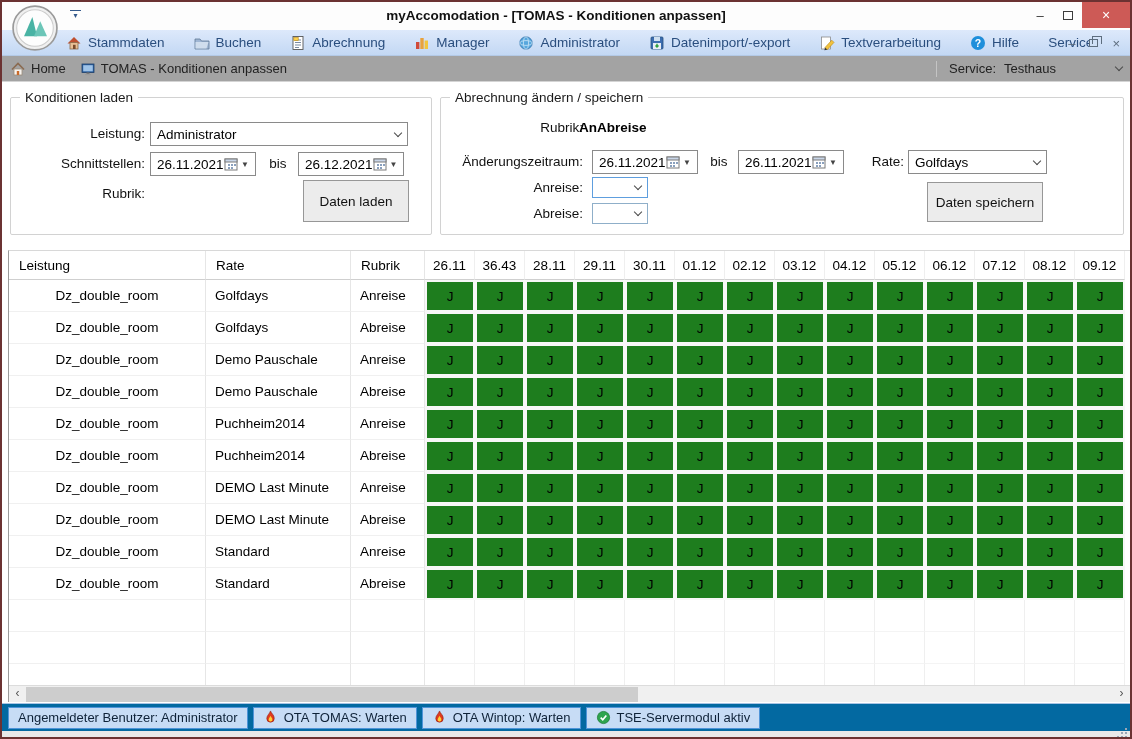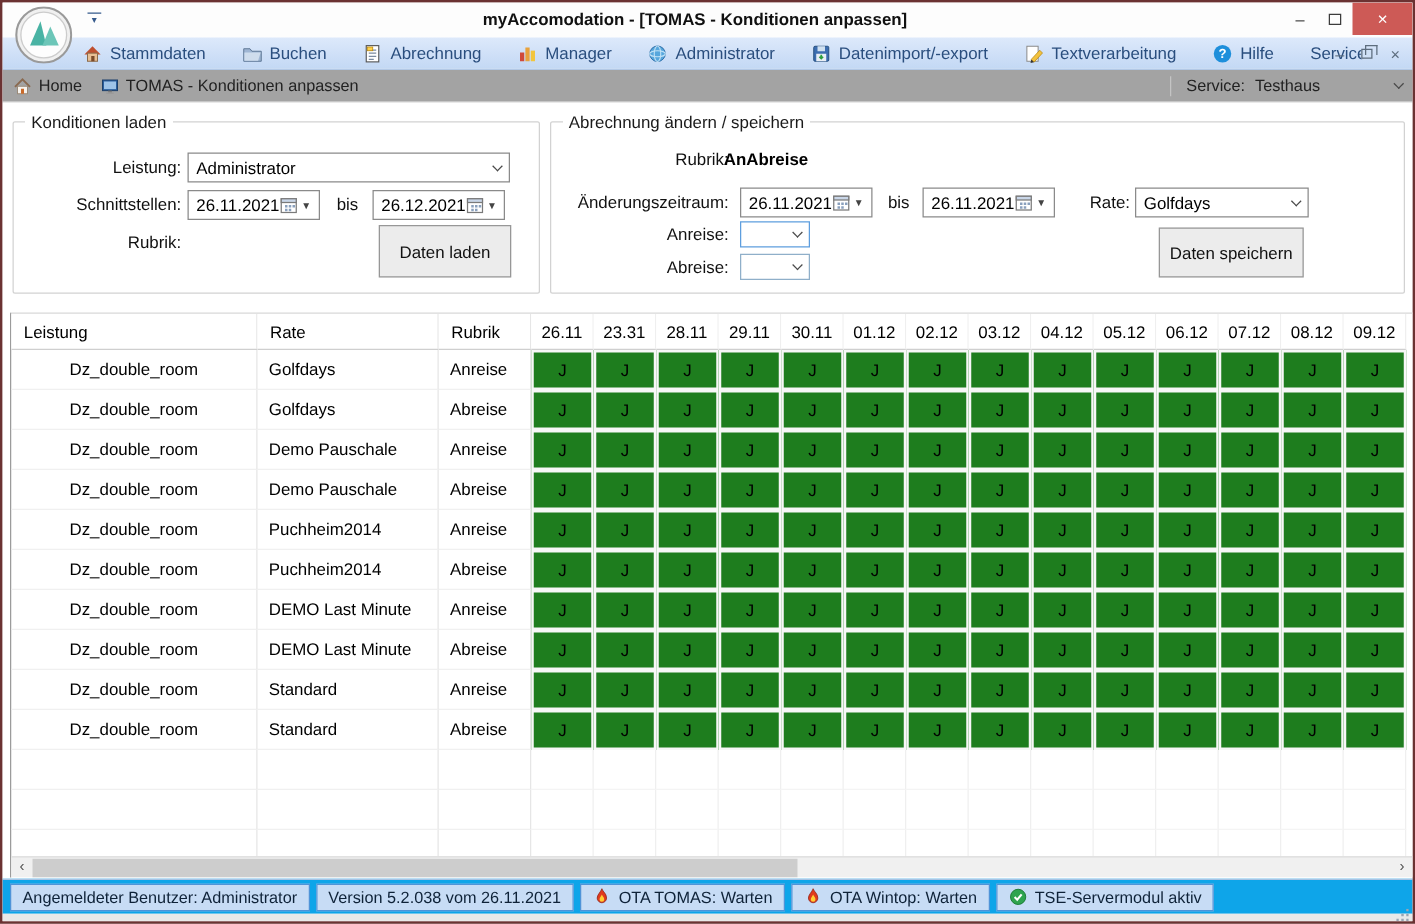--- a/index.html
+++ b/index.html
@@ -81,21 +81,21 @@
   td.c-empty{ border-right:1px solid #efefef; border-bottom:1px solid #f4f4f4; }
 
   
   .hscroll{ position:absolute; left:0; right:0; bottom:0; height:17px; background:#f0f0f0;
             border-top:1px solid #dcdcdc; z-index:5;}
   .sarrow{ position:absolute; top:0; width:17px; height:16px; color:#555; font-size:12px; text-align:center; line-height:15px;}
   .sarrow.left{ left:0; } .sarrow.right{ right:0; }
   .sthumb{ position:absolute; left:17px; top:1px; width:612px; height:15px; background:#cdcdcd; }
 
   
-  .statusbar{ position:absolute; left:0; right:0; top:701px; height:28px; background:#0ea5e9;
+  .statusbar{ position:absolute; left:0; right:0; top:701px; height:28px; background:#0369a1;
               border-top:1px solid #a8c4e4; display:flex; align-items:center; padding-left:6px; }
   .spanel{ display:flex; align-items:center; gap:6px; height:22px; border:1px solid #4f94d8;
            background:#c7dcf5; padding:0 9px; margin-right:5px; font-size:13px; color:#0e2238; white-space:nowrap;}
   .spanel .si{ width:15px; height:15px; }
   .grip{ position:absolute; right:3px; bottom:3px; width:10px; height:10px; }
   .below-status{ position:absolute; left:0; right:0; top:729px; bottom:0; background:#e9e9e9; }
 </style>
 </head>
 <body>
 
@@ -337,21 +337,21 @@
             <col style="width: 50px;">
             <col style="width: 50px;">
             <col style="width: 50px;">
           </colgroup>
         <thead>
             <tr id="grid-header-row">
               <th class="h-text">Leistung</th>
               <th class="h-text">Rate</th>
               <th class="h-text">Rubrik</th>
               <th class="h-date">26.11</th>
-              <th class="h-date">23.31</th>
+              <th class="h-date">36.43</th>
               <th class="h-date">28.11</th>
               <th class="h-date">29.11</th>
               <th class="h-date">30.11</th>
               <th class="h-date">01.12</th>
               <th class="h-date">02.12</th>
               <th class="h-date">03.12</th>
               <th class="h-date">04.12</th>
               <th class="h-date">05.12</th>
               <th class="h-date">06.12</th>
               <th class="h-date">07.12</th>
@@ -613,23 +613,20 @@
         <span class="sarrow left">‹</span>
         <span class="sthumb"></span>
         <span class="sarrow right">›</span>
       </div>
     </div>
   </div>
 
   <div class="statusbar" id="statusbar">
       <div class="spanel">
         <span>Angemeldeter Benutzer: Administrator</span>
-      </div>
-      <div class="spanel">
-        <span>Version 5.2.038 vom 26.11.2021</span>
       </div>
       <div class="spanel">
         <span class="si"><svg viewBox="0 0 16 16" width="15" height="15">
             <path d="M8 1 C9 4 12 5 12 9 a4 4 0 0 1 -8 0 C4 6 7 4 8 1 Z" fill="#e03a1e" stroke="#8a1a0a" stroke-width="0.6"></path>
             <path d="M8 6 C8.8 8 10 8.4 10 10.2 a2 2 0 0 1 -4 0 C6 8.6 7.4 7.6 8 6 Z" fill="#ffcf33"></path>
           </svg></span>
         <span>OTA TOMAS: Warten</span>
       </div>
       <div class="spanel">
         <span class="si"><svg viewBox="0 0 16 16" width="15" height="15">

